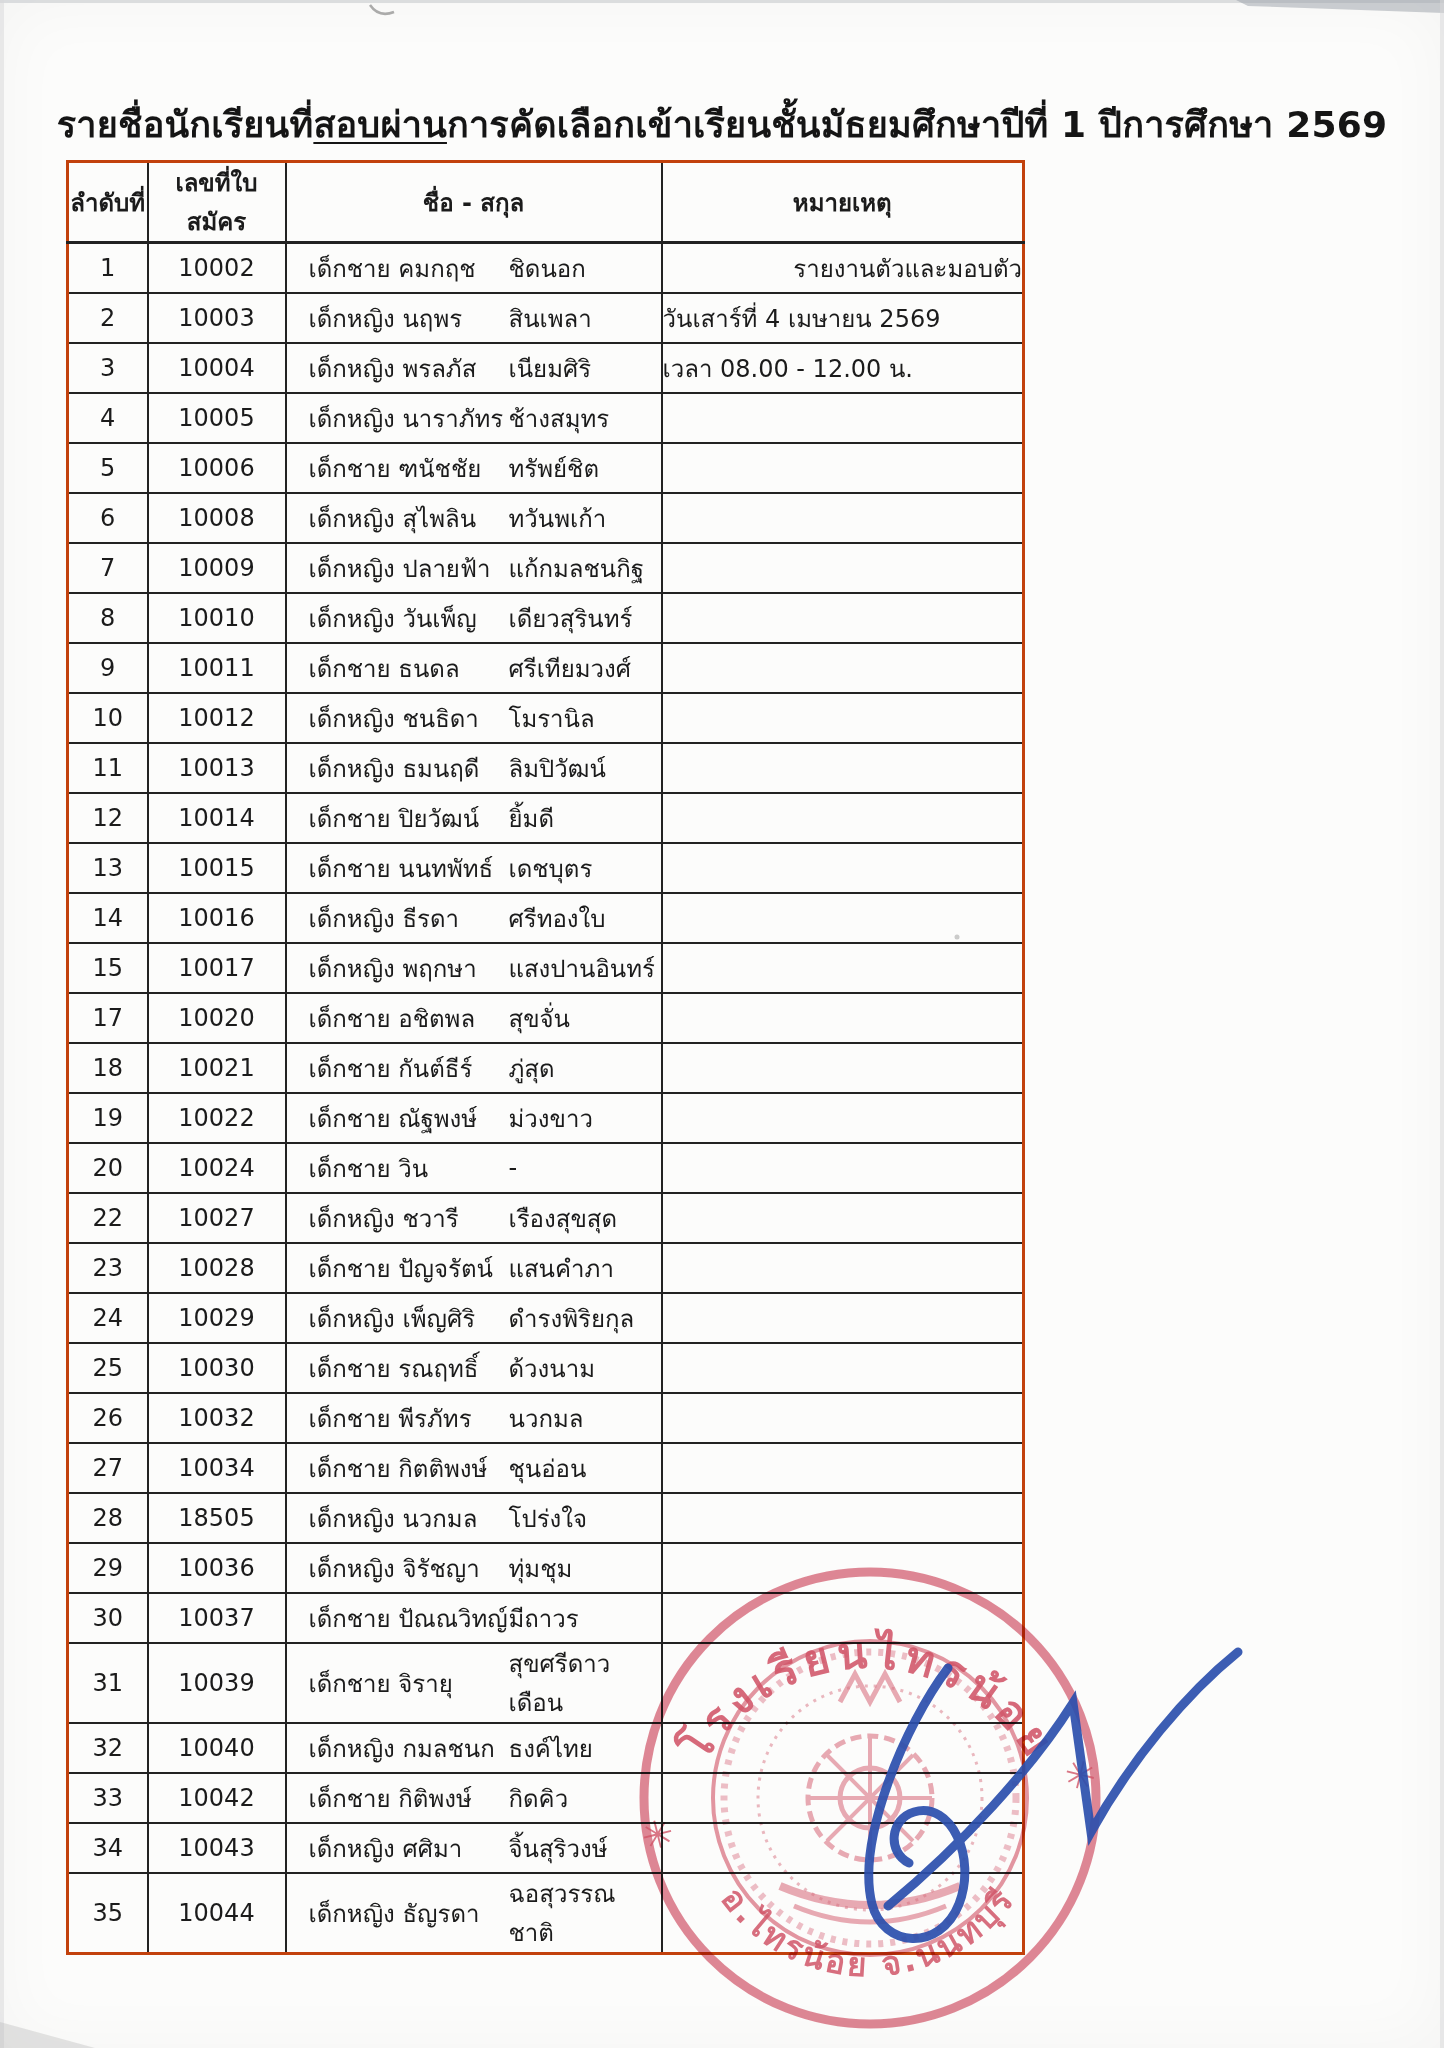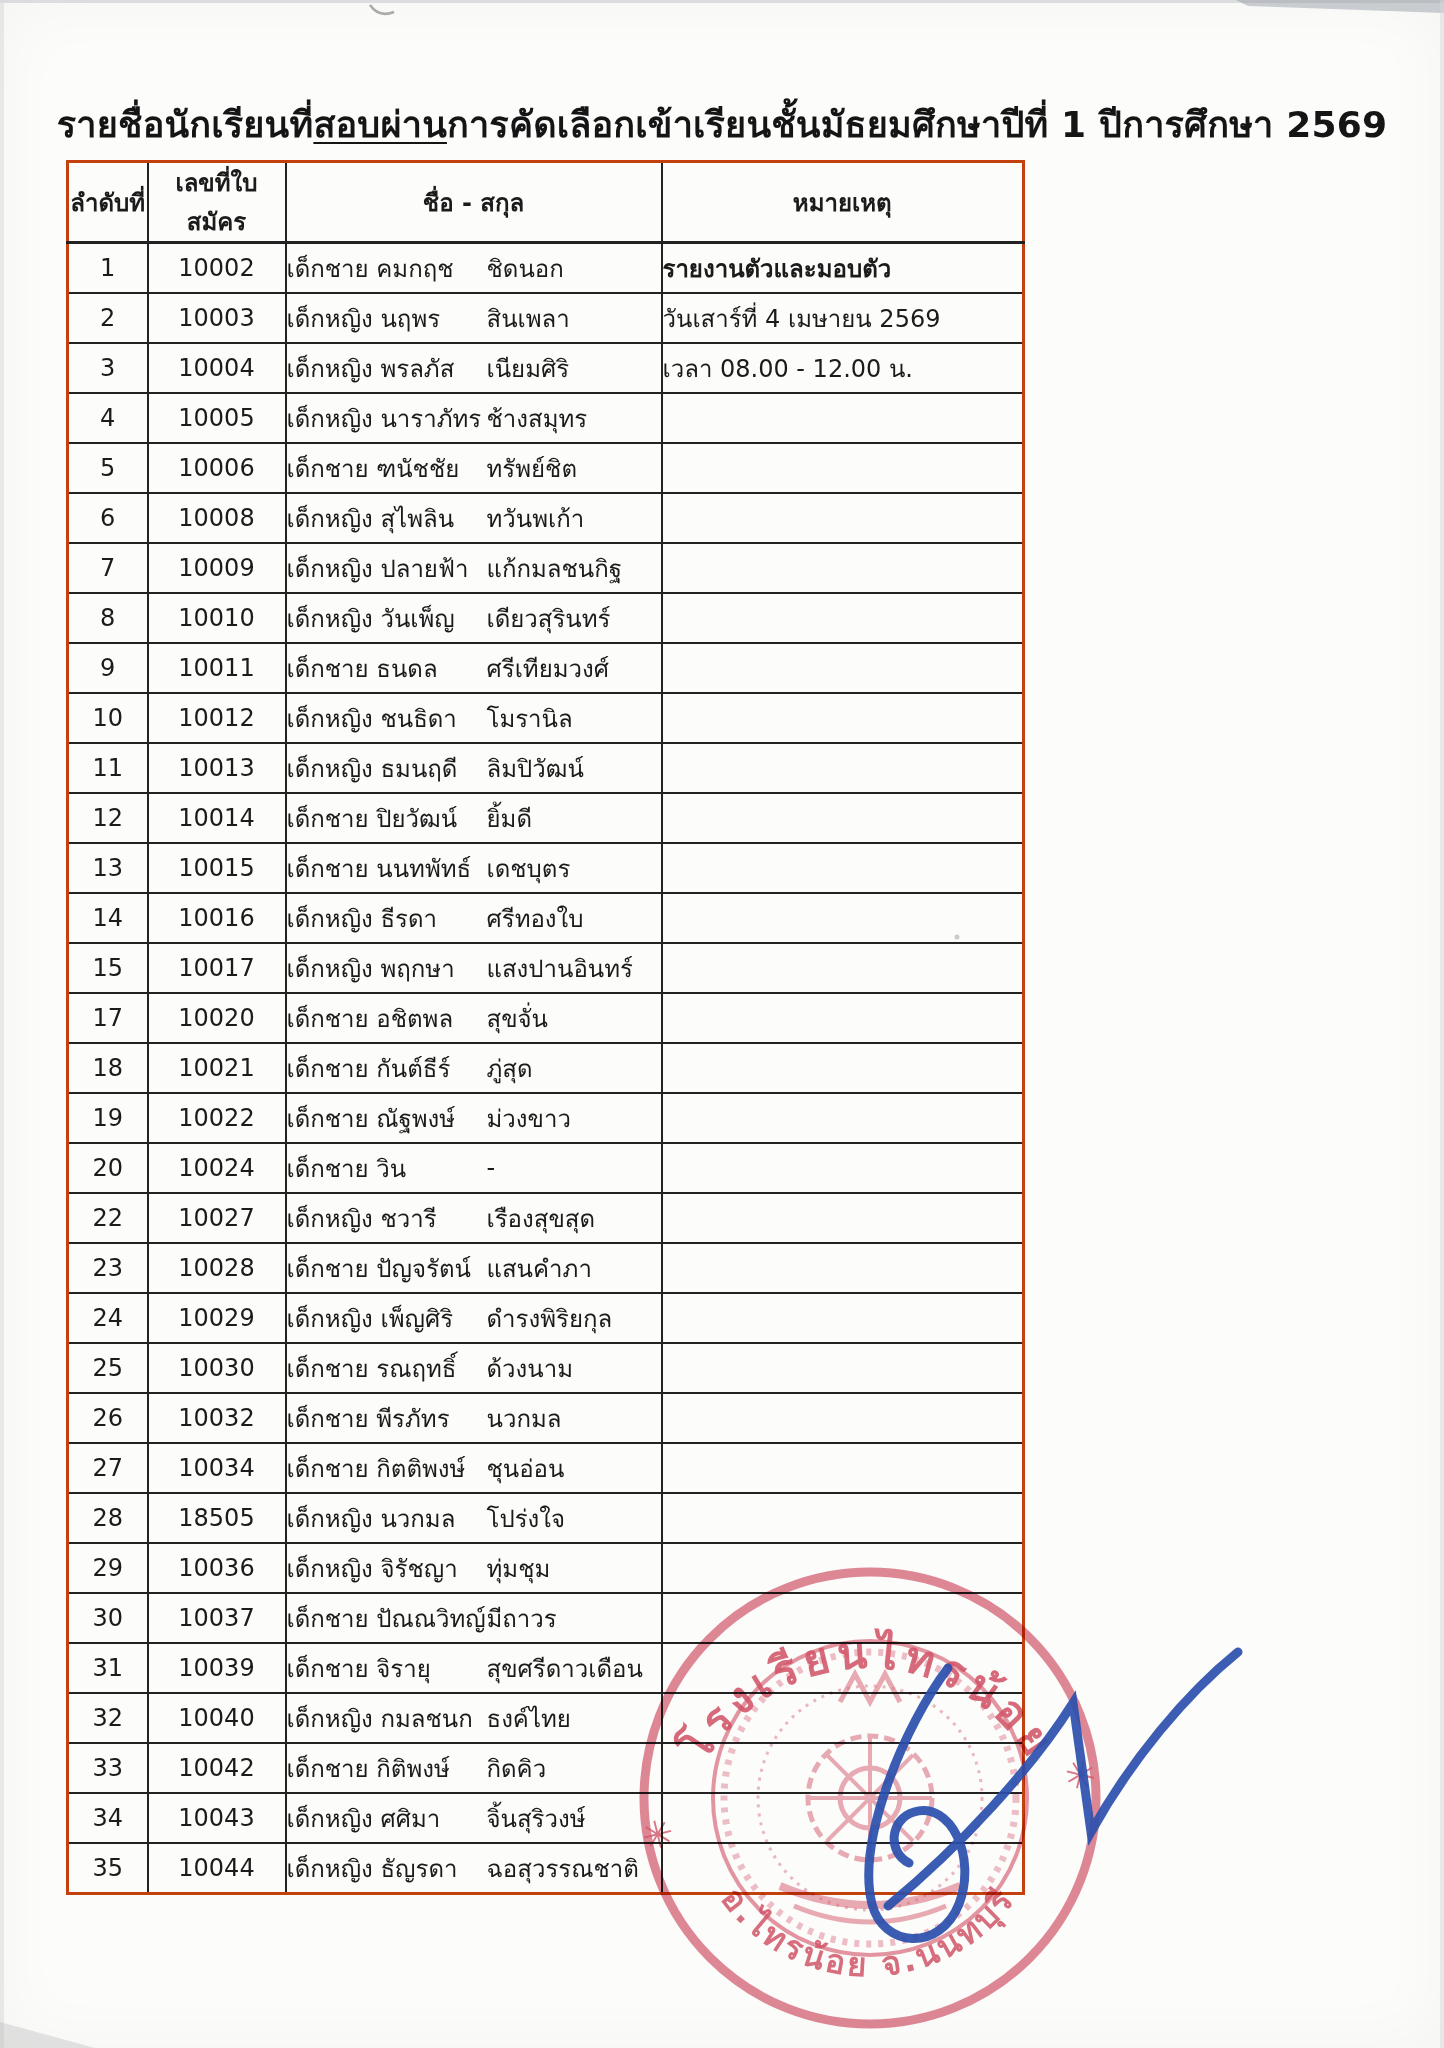--- a/index.html
+++ b/index.html
@@ -35,25 +35,25 @@
     padding:0;
     font-size:24px;
     color:#1b1b1b;
     overflow:hidden;
   }
   table.students th{height:60px;font-weight:bold;font-size:24px;text-align:center;border-bottom-width:3px;}
   table.students td{height:48px;}
   table.students{border:3px solid #c2410c;}
   td.cell-no, td.cell-app{text-align:center;font-size:25px;}
   td.cell-name{padding-left:24px;}
-  .name-wrap{display:flex;align-items:center;height:100%;}
+  .name-wrap{display:flex;align-items:center;height:100%;margin-left:22px;}
   .name-wrap .fname{width:200px;flex:none;}
   .name-wrap .lname{flex:1;}
   td.cell-remark{padding-left:10px;font-size:24px;}
-  td.cell-remark.bold{font-weight:bold;}
+  td.cell-remark.bold{font-weight:normal;text-align:right;}
   
   .stamp{
     position:absolute;left:628px;top:1556px;width:484px;height:484px;
     pointer-events:none;
   }
   .stamp svg{mix-blend-mode:multiply;}
   
   .overlay{
     position:absolute;left:0;top:0;width:1444px;height:2048px;
     pointer-events:none;

